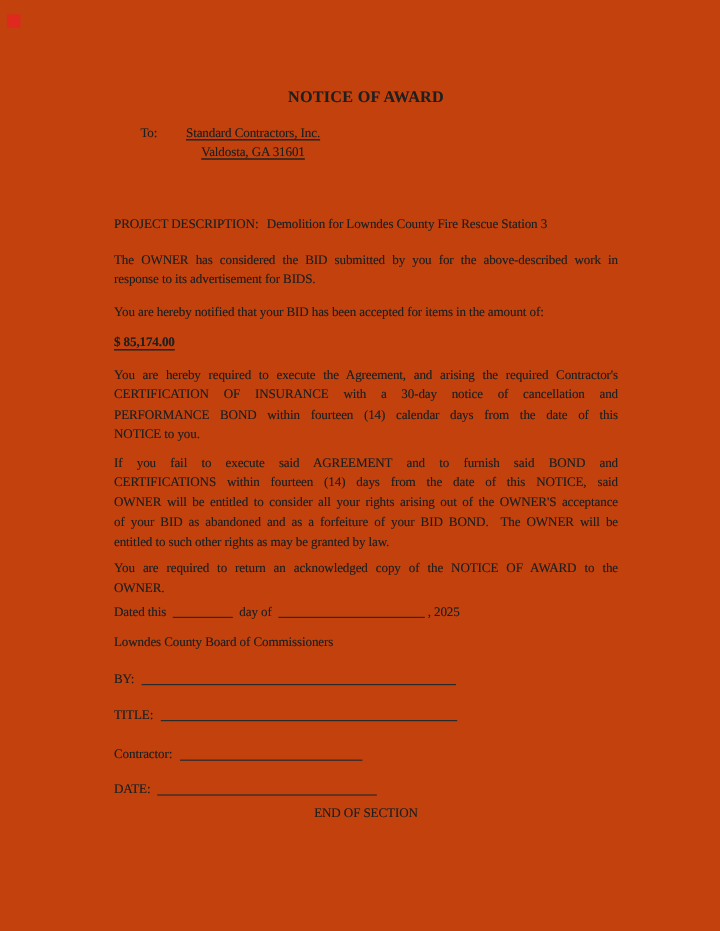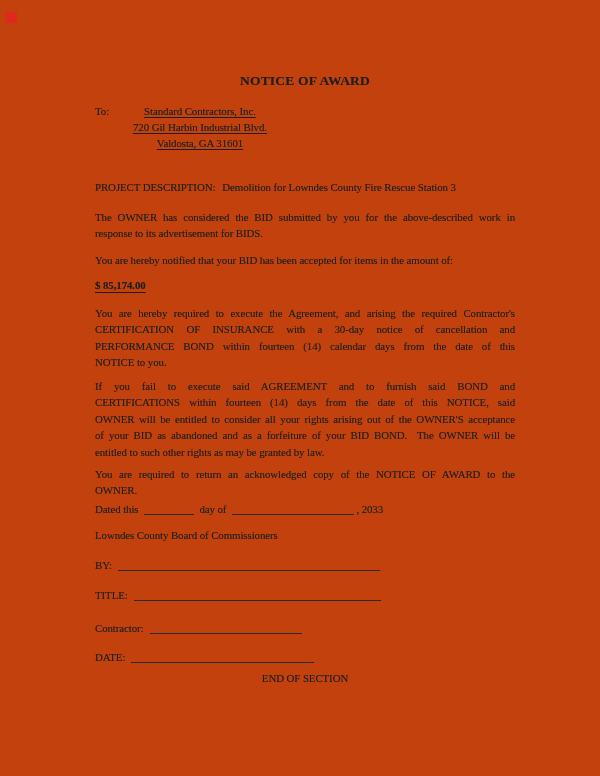--- a/index.html
+++ b/index.html
@@ -7,21 +7,21 @@
     width:600px;height:776px;overflow:hidden;position:relative;
     font-family:"Liberation Serif","DejaVu Serif",serif;
     font-size:10.9px;letter-spacing:-0.1px;color:#1f1f1f;
     text-shadow:0 0 0.5px rgba(45,45,45,0.55);
   }
   .page{position:absolute;inset:0;background:#c2410c;}
   .abs{position:absolute;left:95px;width:420px;line-height:16.4px;}
   .marker{position:absolute;left:6px;top:12px;width:11px;height:11px;}
   .title{font-weight:bold;font-size:13.5px;text-align:center;letter-spacing:0.2px;}
   .to-block{display:flex;}
-  .to-label{width:38px;flex:0 0 38px;}
+  .to-label{width:38px;flex:0 0 38px;margin-left:22px;}
   .addr-line{text-decoration:underline;text-underline-offset:2px;line-height:16px;text-align:center;}
   .nowrap{white-space:nowrap;}
   .bold{font-weight:normal;}
   .proj-val{margin-left:7px;}
   .para{text-align:left;}
   .tline{text-align:left;}
   .tline.jl{text-align:justify;text-align-last:justify;}
   .amount{font-weight:bold;text-decoration:underline;text-underline-offset:2.5px;}
   .blank{
     display:inline-block;border-bottom:1px solid #2a2a2a;height:12px;
@@ -37,21 +37,20 @@
 <div class="page">
 
   <div class="marker" style="background: rgb(224, 41, 30);"></div>
 
   <div class="abs title" style="top:73px">NOTICE OF AWARD</div>
 
   <div class="abs to-block" style="top:103px">
     <span class="to-label">To:</span>
     <span class="addr">
       <span class="addr-line" style="display:block">Standard Contractors, Inc.</span>
-      <span class="addr-line" style="display:block">720 Gil Harbin Industrial Blvd.</span>
       <span class="addr-line" style="display:block">Valdosta, GA 31601</span>
     </span>
   </div>
 
   <div class="abs nowrap" style="top:179px">
     <span>PROJECT DESCRIPTION:</span><span class="bold proj-val">Demolition for Lowndes County Fire Rescue Station 3</span>
   </div>
 
   <div class="abs para" style="top:209px">
       <div class="tline jl">The OWNER has considered the BID submitted by you for the above-described work in</div>
@@ -78,21 +77,21 @@
       <div class="tline jl">of your BID as abandoned and as a forfeiture of your BID BOND.&nbsp; The OWNER will be</div>
       <div class="tline">entitled to such other rights as may be granted by law.</div>
     </div>
 
   <div class="abs para" style="top:466px">
       <div class="tline jl">You are required to return an acknowledged copy of the NOTICE OF AWARD to the</div>
       <div class="tline">OWNER.</div>
     </div>
 
   <div class="abs" style="top:500px">
-    <span>Dated this</span><span class="blank" style="width:50px"></span><span class="after-blank">day of</span><span class="blank" style="width:122px"></span><span class="year">, 2033</span>
+    <span>Dated this</span><span class="blank" style="width:50px"></span><span class="after-blank">day of</span><span class="blank" style="width:122px"></span><span class="year">, 2025</span>
   </div>
 
   <div class="abs" style="top:527px">Lowndes County Board of Commissioners</div>
 
   <div class="abs" style="top:556px">
     <span>BY:</span><span class="blank" style="width:262px"></span>
   </div>
 
   <div class="abs" style="top:586px">
     <span>TITLE:</span><span class="blank" style="width:247px"></span>

